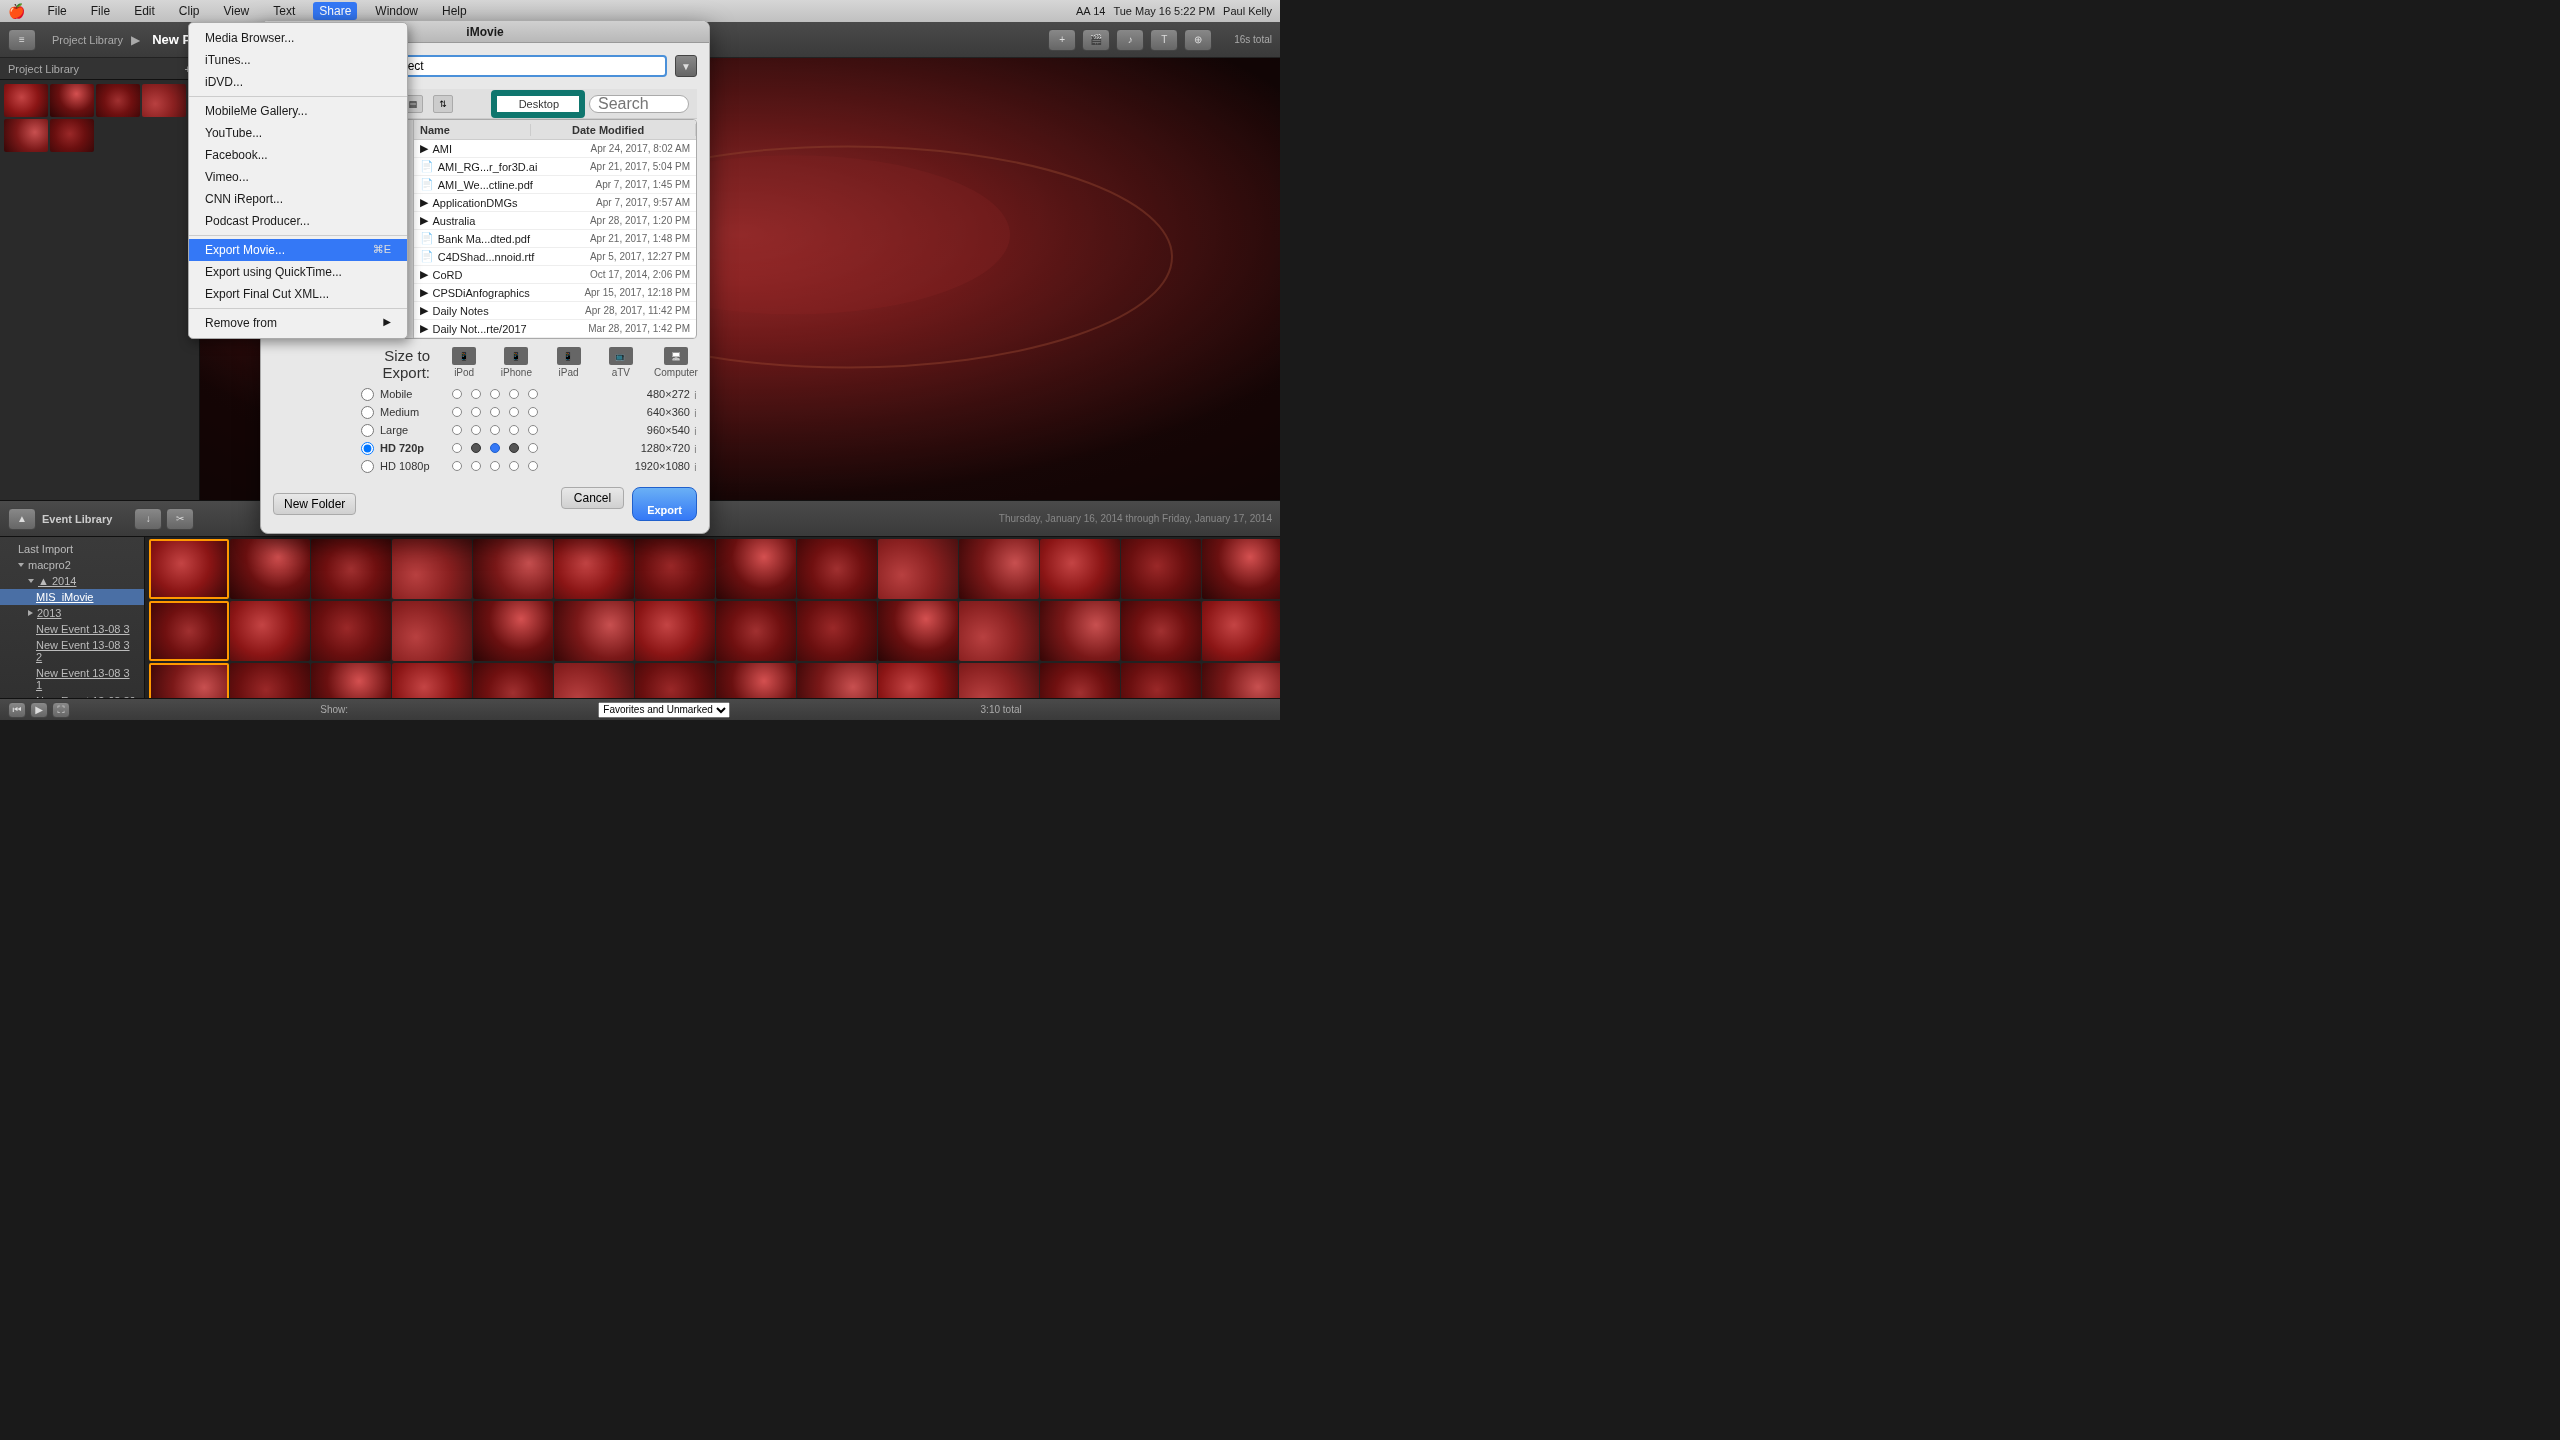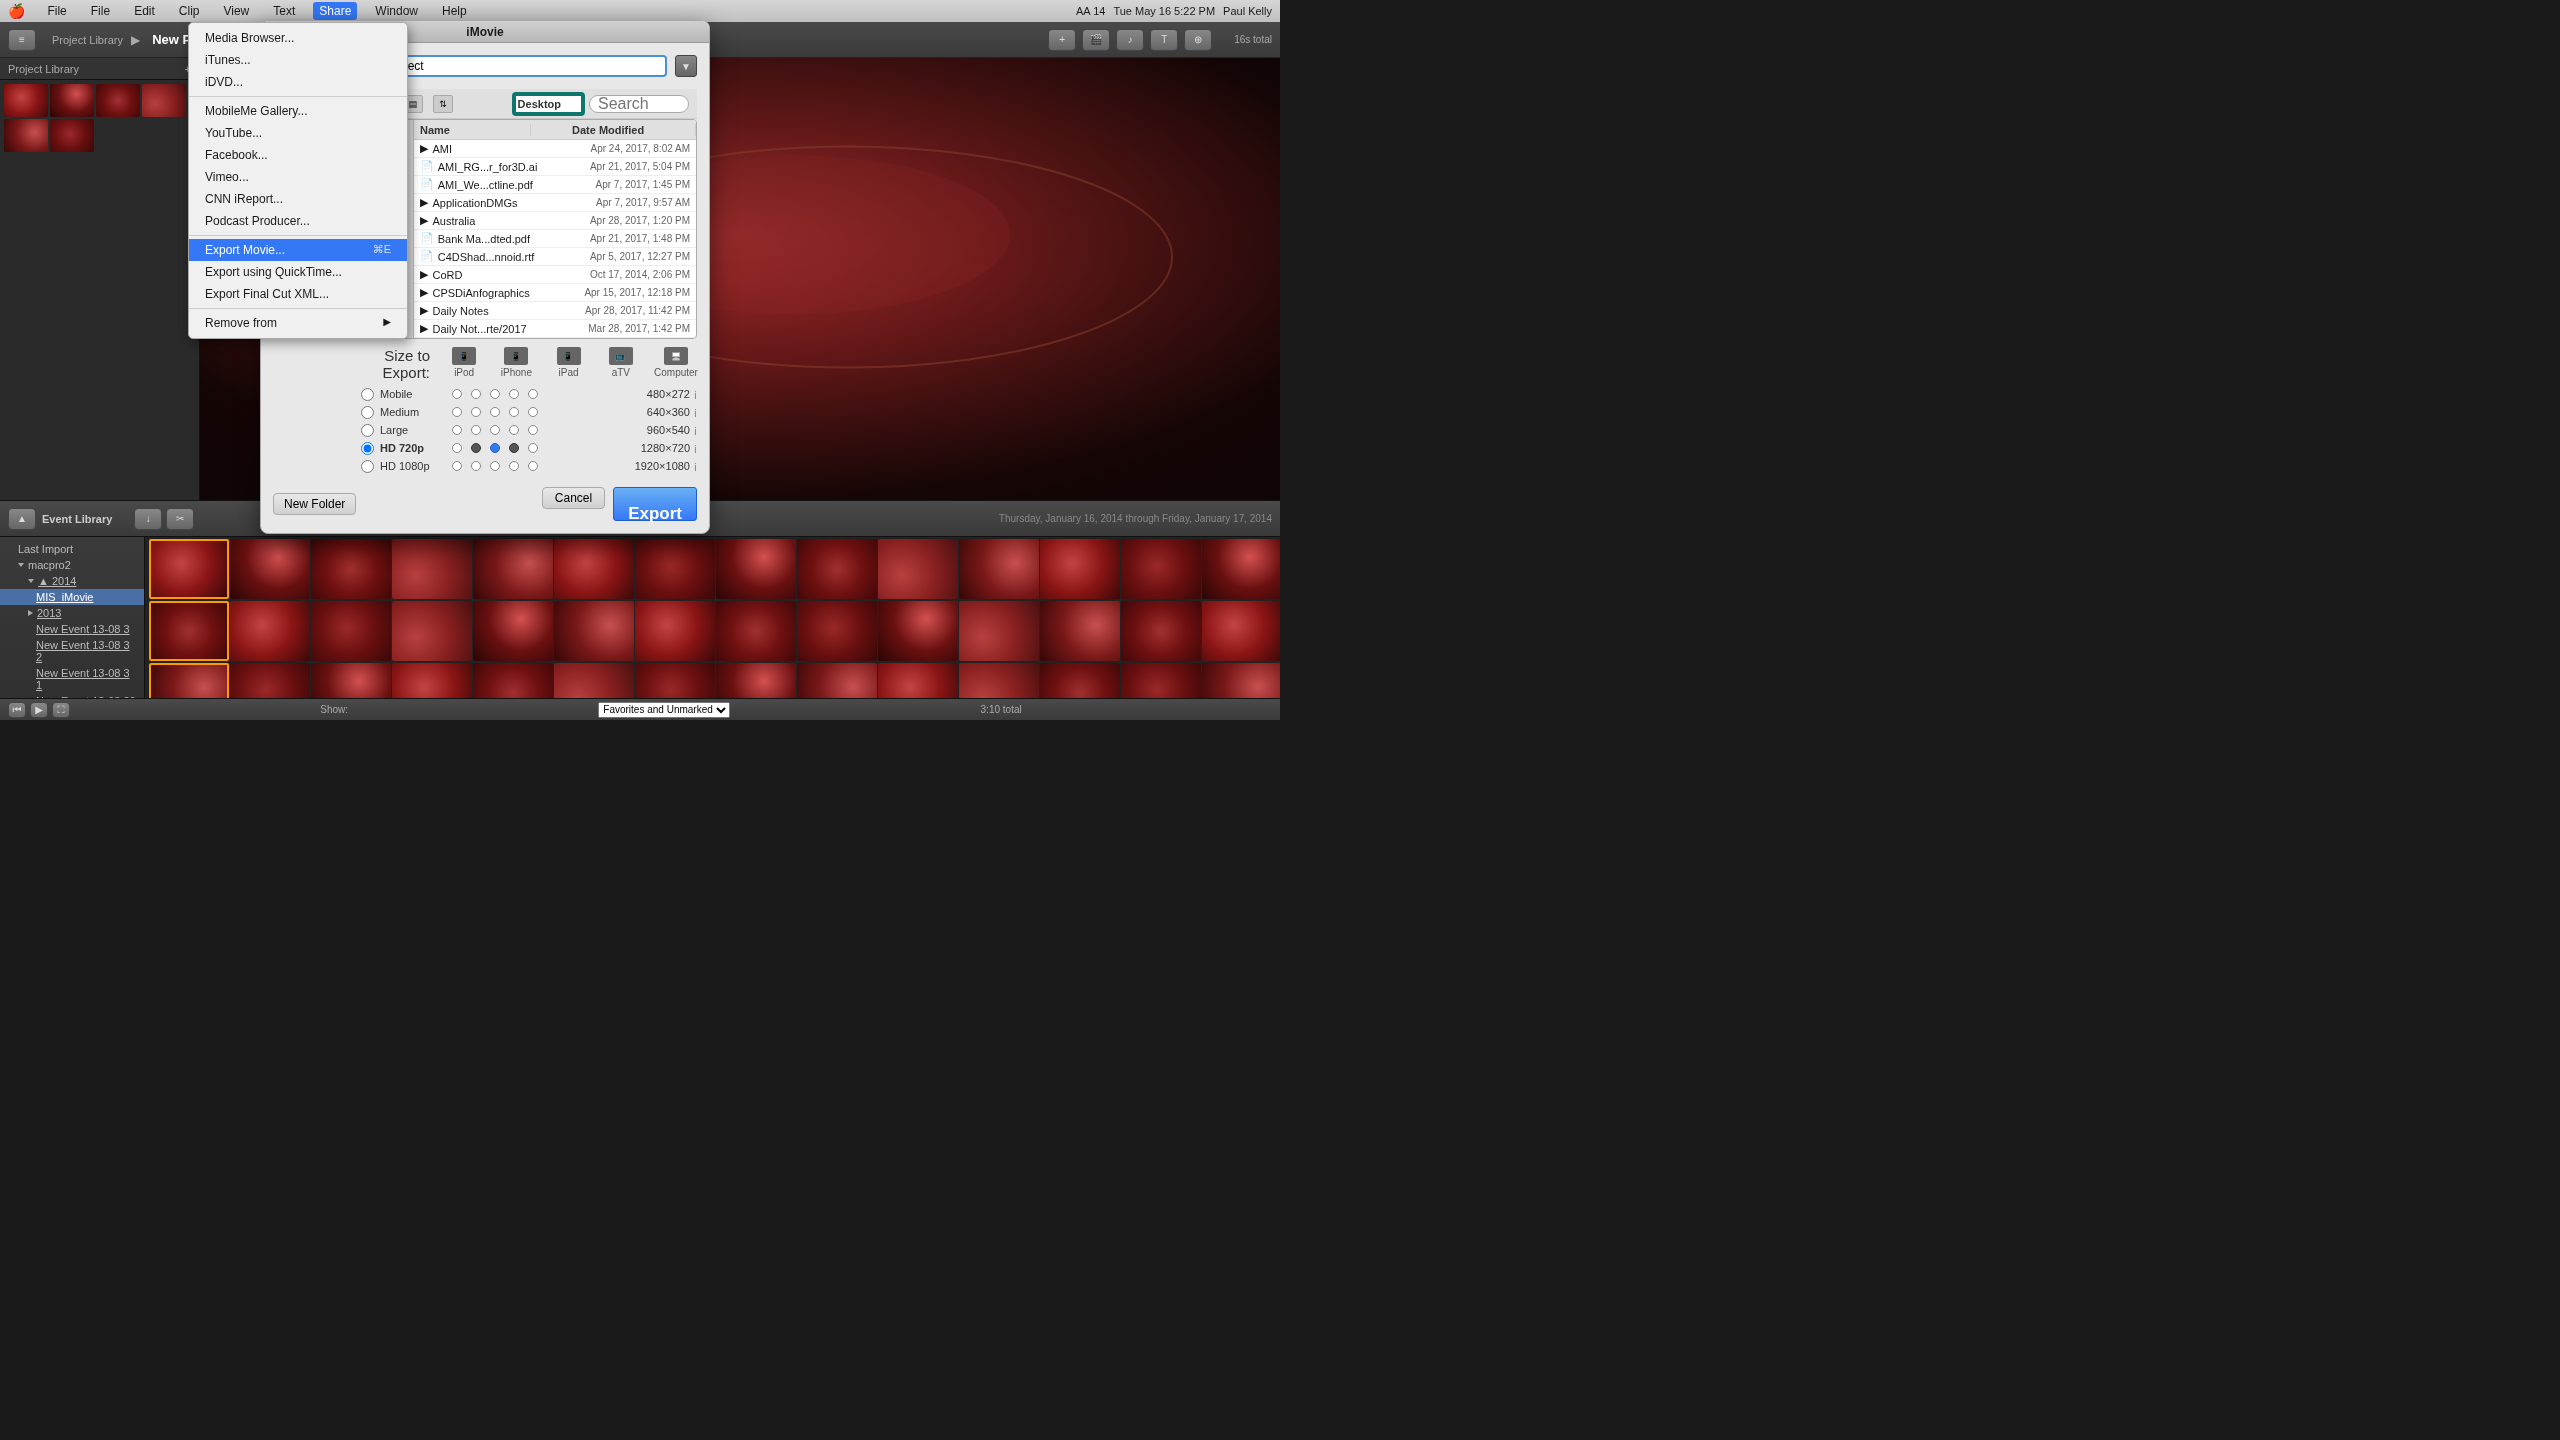--- a/index.html
+++ b/index.html
@@ -423,27 +423,26 @@
       border-radius: 2px;
       display: flex;
       align-items: center;
       justify-content: center;
       cursor: pointer;
       font-size: 9px;
     }
     .location-dropdown {
       margin-left: auto;
       background: #fff;
-      border: 4px solid #0f766e;
+      border: 6px solid #0f766e;
       border-radius: 4px;
-      padding: 2px 20px 2px 2px;
+      padding: 2px 20px 2px 22px;
       font-size: 11px;
       color: #333;
       position: relative;
-      font-weight: bold;
     }
     .search-box {
       width: 100px;
       height: 18px;
       background: #fff;
       border: 1px solid #aaa;
       border-radius: 9px;
       padding: 0 8px;
       font-size: 16px;
     }
@@ -650,23 +649,23 @@
       border: 1px solid #aaa;
       border-radius: 4px;
       padding: 0 12px;
       font-size: 12px;
       cursor: pointer;
     }
     .export-btn {
       height: 22px;
       background: linear-gradient(to bottom, #6ab0f5, #3478f6);
       border: 1px solid #2060cc;
-      border-radius: 3px;
+      border-radius: 8px;
       padding: 16px 14px;
-      font-size: 17px;
+      font-size: 11px;
       font-weight: 600;
       color: white;
       cursor: pointer;
     }
 
     
     .c1 { background: radial-gradient(circle at 40% 40%, #c44444, #8b1515, #3a0808); }
     .c2 { background: radial-gradient(circle at 60% 30%, #d45050, #6a1010, #2a0505); }
     .c3 { background: radial-gradient(circle at 50% 50%, #a03030, #701010, #400808); }
     .c4 { background: radial-gradient(circle at 30% 60%, #b84040, #8a2020, #4a1010); }

